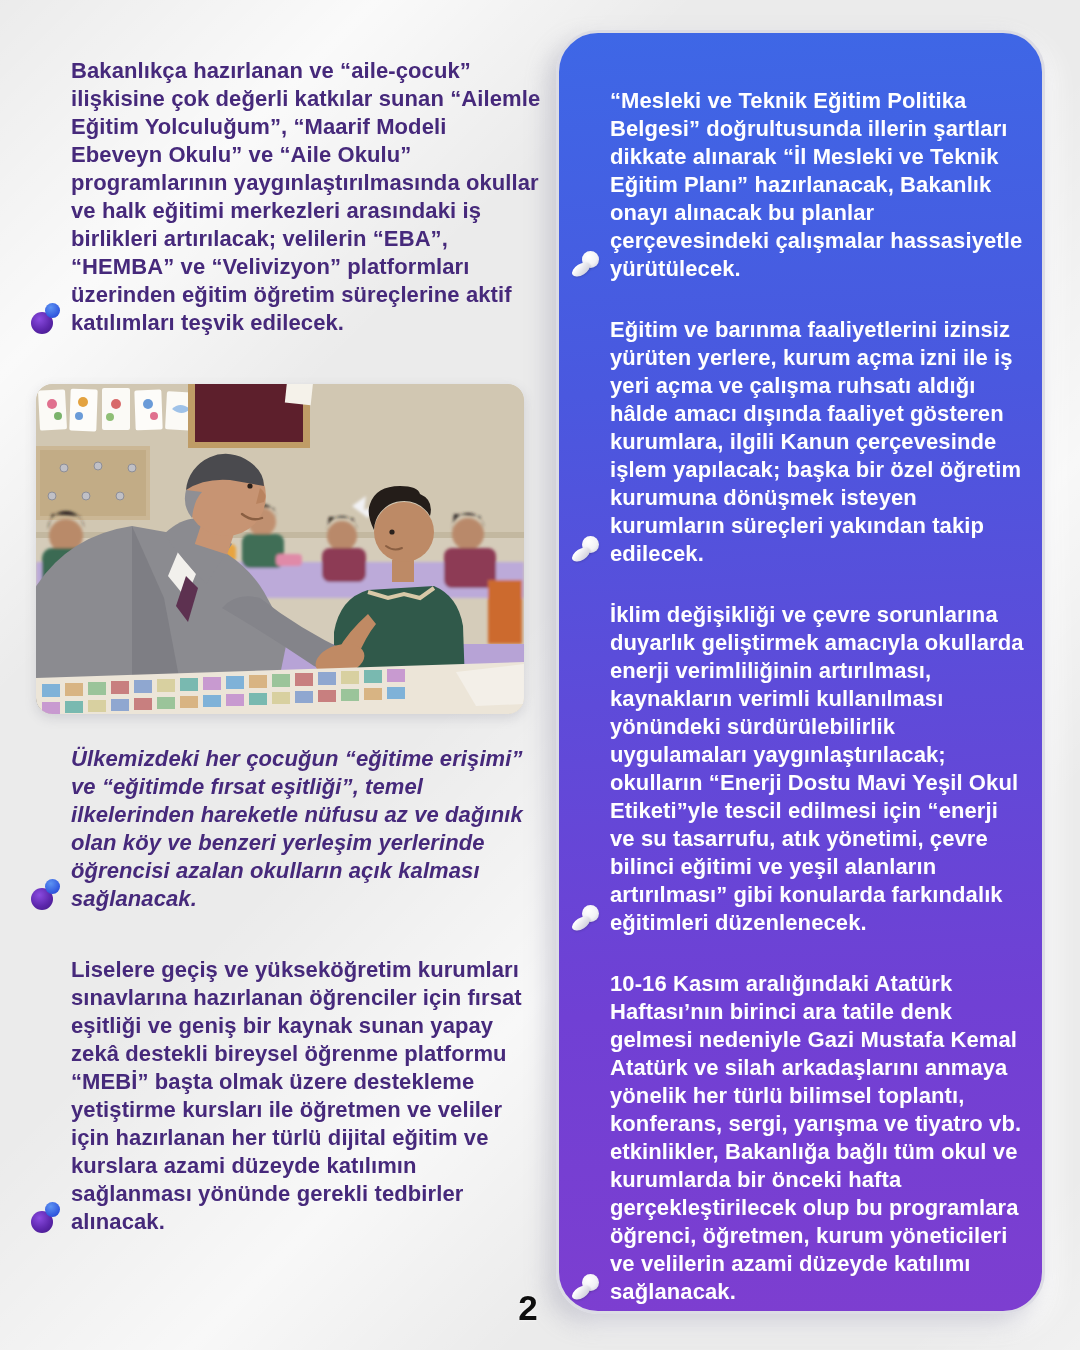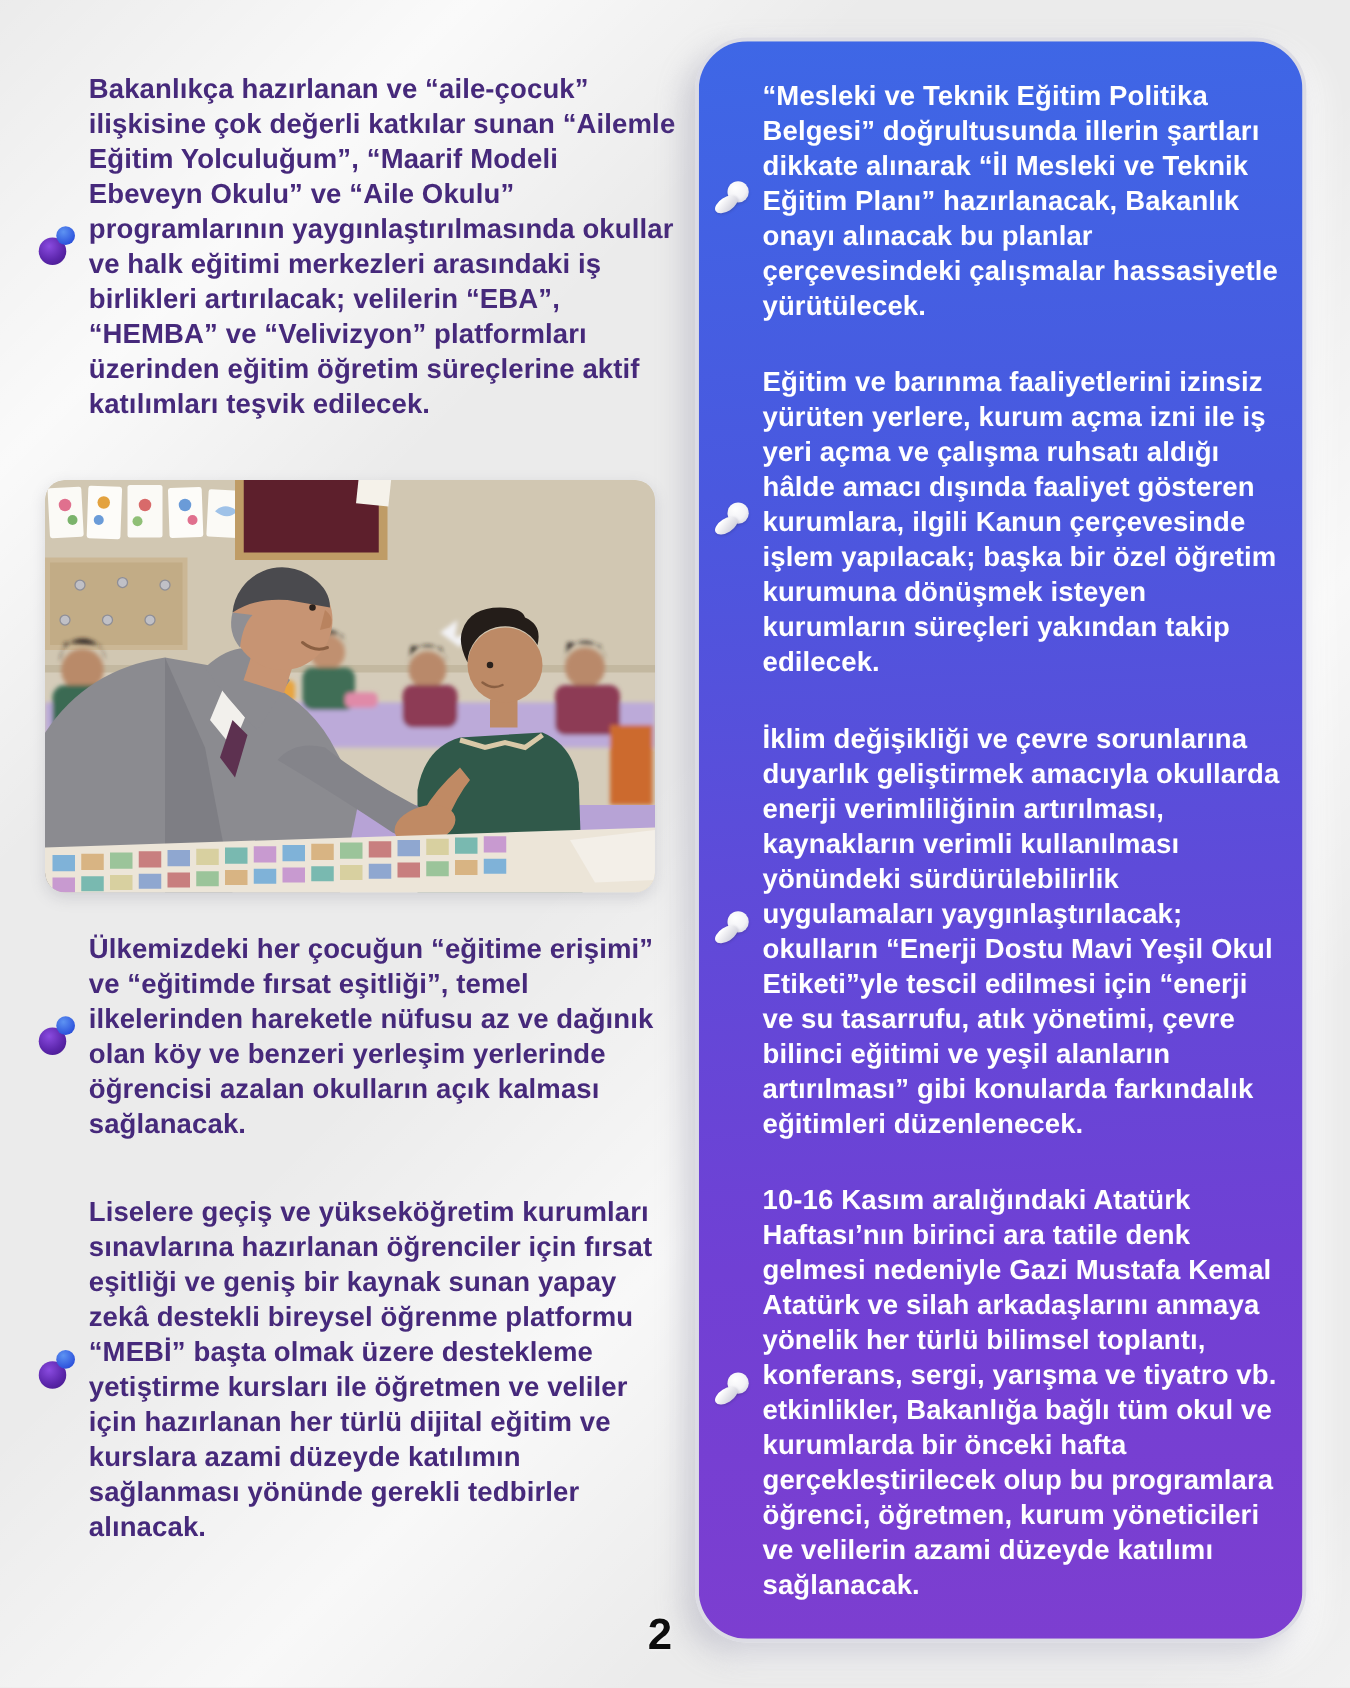--- a/index.html
+++ b/index.html
@@ -16,21 +16,21 @@
       rgba(255,255,255,0.75) 24%,
       rgba(255,255,255,0) 34%,
       rgba(255,255,255,0) 48%,
       rgba(255,255,255,0.65) 60%,
       rgba(255,255,255,0) 70%,
       rgba(255,255,255,0) 82%,
       rgba(255,255,255,0.55) 92%,
       rgba(255,255,255,0) 100%);
     pointer-events:none;
   }
-  .bullet{position:absolute;display:flex;align-items:center;gap:9px;}
+  .bullet{position:absolute;display:flex;align-items:flex-end;gap:9px;}
   .bullet .txt{
     font-size:22px;line-height:28px;font-weight:600;letter-spacing:0.1px;
     color:#46297b;margin:0;
   }
   
   .pin-l{flex:0 0 32px;width:32px;height:34px;position:relative;margin-top:1px;}
   .pin-l::before{
     content:"";position:absolute;left:1px;top:9px;width:22px;height:22px;border-radius:50%;
     background:radial-gradient(circle at 38% 32%,#8a4be0 0%,#5d27ad 55%,#3f1682 100%);
   }
@@ -45,36 +45,36 @@
     background:linear-gradient(160deg,#ffffff 20%,#cfcfda 90%);
     transform:rotate(-32deg);
     box-shadow:0 1px 2px rgba(40,40,80,0.25);
   }
   .pin-r::before{
     content:"";position:absolute;left:11px;top:0;width:17px;height:17px;border-radius:50%;
     background:radial-gradient(circle at 36% 30%,#ffffff 0%,#f2f2f6 55%,#c9c9d6 100%);
     box-shadow:0 1px 2px rgba(40,40,80,0.25);
   }
   #lb1{left:30px;top:57px;width:512px;}
-  #lb2{left:30px;top:745px;width:512px;}
+  #lb2{left:30px;top:745px;width:512px;font-style:italic;}
   #lb3{left:30px;top:956px;width:512px;}
   #photo{
     position:absolute;left:36px;top:384px;width:488px;height:330px;
     border-radius:16px;box-shadow:0 4px 12px rgba(90,90,110,0.18);
   }
   #photo svg{display:block;border-radius:16px;}
   #panel{
     position:absolute;left:556px;top:30px;width:489px;height:1284px;
     box-sizing:border-box;border-radius:42px;
     background:linear-gradient(178deg,#3e67e6 0%,#4a58df 28%,#5e4bd9 52%,#7040d4 76%,#7d3ed0 100%);
     border:3px solid #dcdce4;
     box-shadow:-8px 10px 22px rgba(140,140,160,0.38),8px 12px 26px rgba(255,255,255,0.95);
     padding:30px 18px 24px 12px;
   }
-  #panel .bullet{position:relative;margin-bottom:33px;}
+  #panel .bullet{position:relative;margin-bottom:33px;margin-top:24px;}
   #panel .txt{color:#ffffff;}
   #page-num{
     position:absolute;left:498px;top:1288px;width:60px;text-align:center;
     font-size:35px;font-weight:700;color:#0d0d0d;
     text-shadow:0 0 3px rgba(255,255,255,0.8);
   }
 </style>
 </head>
 <body>
 

